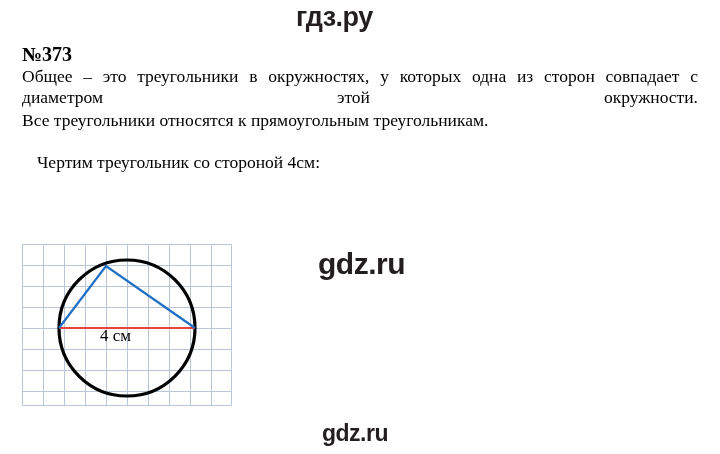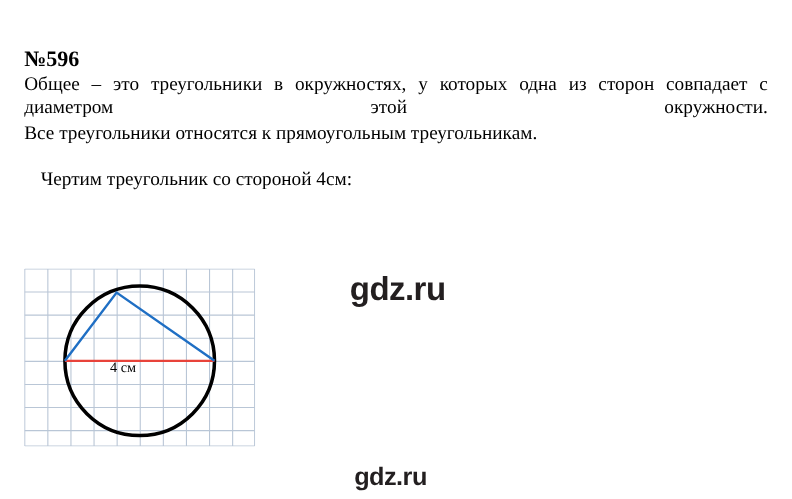--- a/index.html
+++ b/index.html
@@ -76,31 +76,32 @@
     left: 22px;
     top: 244px;
     width: 210px;
     height: 162px;
   }
   .fig-caption {
     position: absolute;
     left: 100px;
     top: 326px;
     font-family: "Liberation Serif", serif;
-    font-size: 13px;
+    font-size: 17px;
     color: #000;
   }
 </style>
 </head>
 <body>
 
 <div class="page">
 
+  <div class="site-logo-top">гдз.ру</div>
 
-  <div class="task-number">№596</div>
+  <div class="task-number">№373</div>
 
   <div class="body-text p1 justify-last">Общее – это треугольники в окружностях, у которых одна из сторон совпадает с диаметром этой окружности.</div>
   <div class="body-text p2">Все треугольники относятся к прямоугольным треугольникам.</div>
   <div class="body-text p3">Чертим треугольник со стороной 4см:</div>
 
   <div class="site-logo-mid">gdz.ru</div>
 
   <div class="figure">
     <svg width="210" height="162" viewBox="0 0 210 162">
       <g stroke="#b9c6d6" stroke-width="1">

